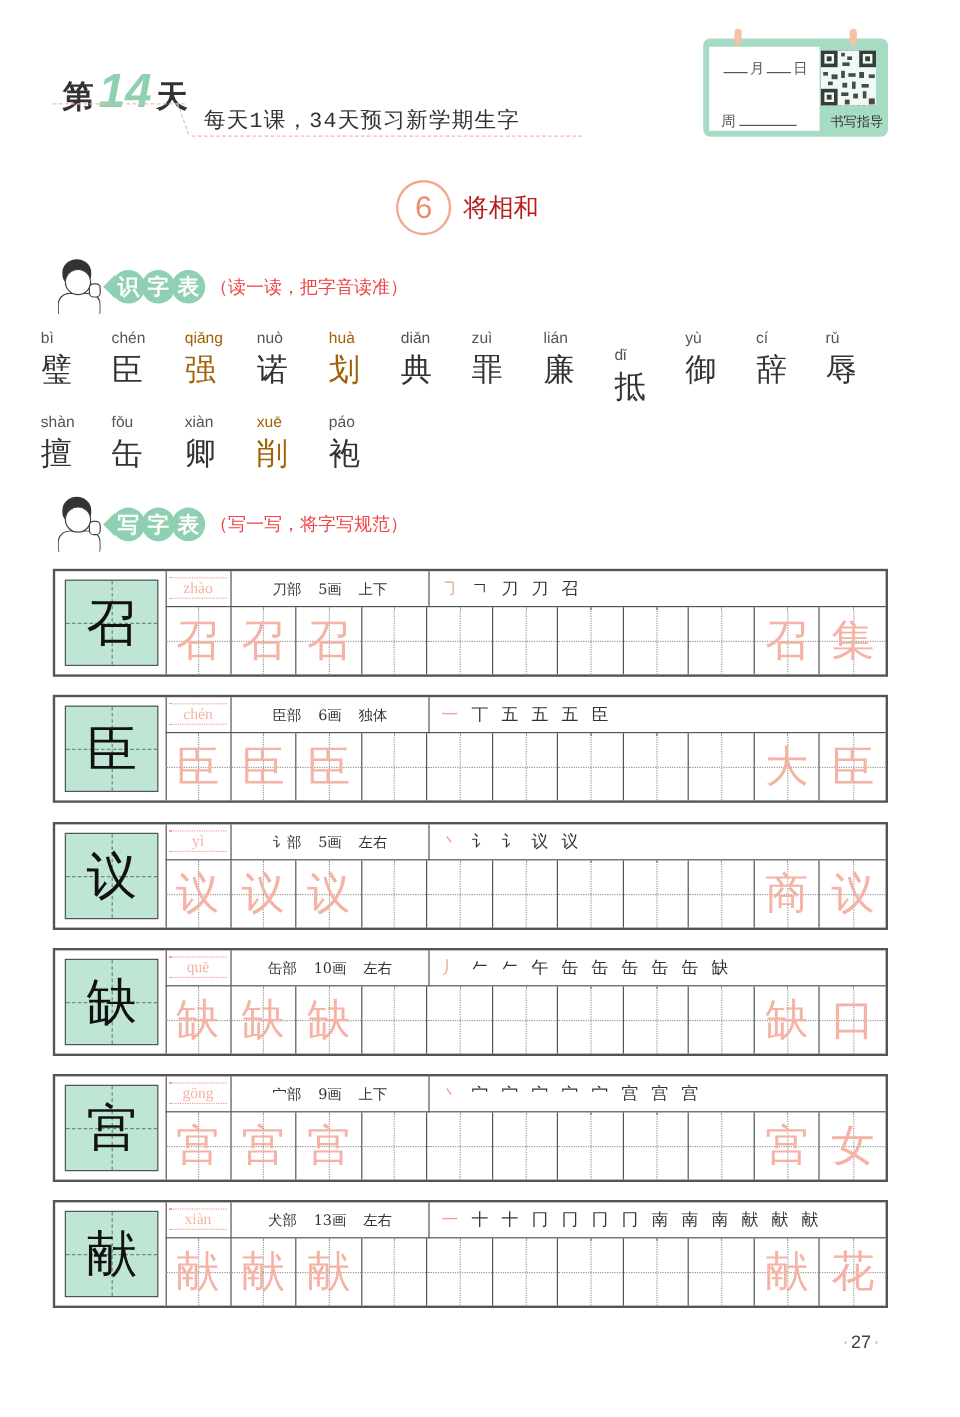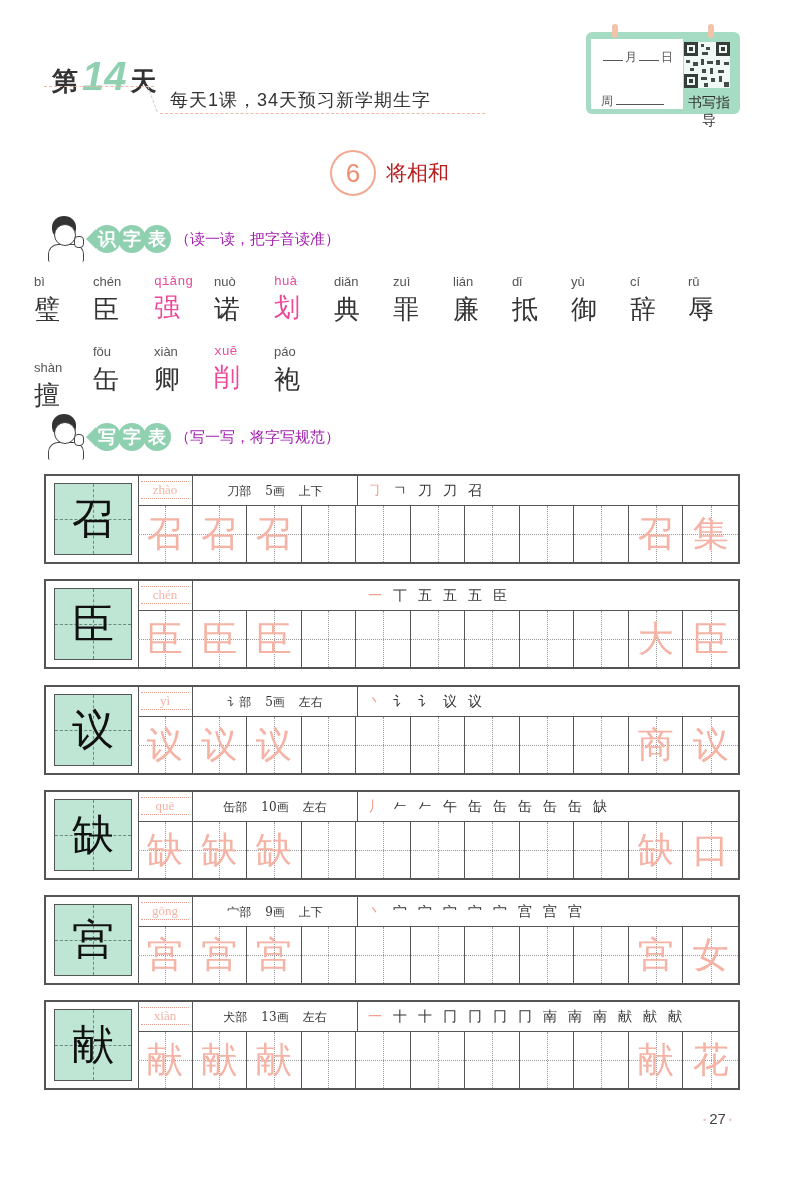--- a/index.html
+++ b/index.html
@@ -6,57 +6,57 @@
   html, body { width: 800px; height: 1181px; background: #ffffff; overflow: hidden; }
   body { position: relative; font-family: "DejaVu Sans", "Liberation Sans", sans-serif; color: #222; }
 
   
   .day-title { position: absolute; left: 52px; top: 54px; display: flex; align-items: baseline; }
   .day-title .pre, .day-title .post { font-size: 26px; color: #333; font-weight: bold; }
   .day-title .num { font-size: 40px; color: #8fd0b0; font-style: italic; font-weight: bold; margin: 0 4px; font-family: "Liberation Sans", sans-serif; }
   .dash-left { position: absolute; left: 44px; top: 86px; width: 110px; border-top: 1px dashed #f0b9a6; }
   .dash-slant { position: absolute; left: 152px; top: 86px; width: 2px; height: 26px; border-left: 1px dashed #c9c9c9; transform: skewX(20deg); }
   .dash-right { position: absolute; left: 160px; top: 113px; width: 325px; border-top: 1px dashed #f0b9a6; }
-  .motto { position: absolute; left: 170px; top: 88px; font-size: 18px; color: #333; font-family: Liberation Sans, sans-serif; letter-spacing: 1px; }
+  .motto { position: absolute; left: 170px; top: 88px; font-size: 18px; color: #333; font-family: Liberation Mono, monospace; letter-spacing: 1px; }
 
   
   .date-card { position: absolute; left: 586px; top: 32px; width: 154px; height: 82px; background: #a6dcc3; border-radius: 6px; }
   .date-card .ring { position: absolute; top: -8px; width: 6px; height: 14px; background: #f3c2a8; border-radius: 3px; }
   .date-card .inner { position: absolute; left: 5px; top: 7px; width: 92px; height: 70px; background: #fff; }
   .date-card .md { position: absolute; left: 10px; top: 10px; font-size: 12px; color: #555; white-space: nowrap; }
   .date-card .md .ln { display: inline-block; width: 20px; border-bottom: 1px solid #555; margin: 0 2px; }
   .date-card .wk { position: absolute; left: 10px; top: 54px; font-size: 12px; color: #555; }
   .date-card .wk .ln { display: inline-block; width: 48px; border-bottom: 1px solid #555; margin-left: 3px; }
   .date-card .qr { position: absolute; left: 98px; top: 10px; width: 46px; height: 46px; background:
       repeating-linear-gradient(90deg, #333 0 3px, #fff 3px 5px),
       #333; opacity: .85;
       background-blend-mode: multiply; }
-  .date-card .guide { position: absolute; left: 96px; top: 62px; width: 54px; font-size: 14px; color: #333; text-align: center; }
+  .date-card .guide { position: absolute; left: 96px; top: 62px; width: 54px; font-size: 11px; color: #333; text-align: right; }
 
   
   .lesson { position: absolute; left: 330px; top: 150px; display: flex; align-items: center; }
   .lesson .circle { width: 46px; height: 46px; border: 2px solid #f3a890; border-radius: 50%; color: #f08c6e; font-size: 26px; display: flex; align-items: center; justify-content: center; font-family: "Liberation Sans", sans-serif; }
   .lesson .title { font-size: 21px; color: #b91c1c; margin-left: 10px; }
 
   
   .section-head { position: absolute; left: 44px; display: flex; align-items: center; }
   .boy { width: 44px; height: 50px; position: relative; }
   .boy .hair { position: absolute; left: 8px; top: 2px; width: 24px; height: 22px; background: #333; border-radius: 50% 50% 40% 40%; }
   .boy .face { position: absolute; left: 10px; top: 10px; width: 22px; height: 22px; border: 1px solid #444; border-radius: 50%; background: #fff; }
   .boy .body { position: absolute; left: 4px; top: 30px; width: 36px; height: 18px; border: 1px solid #444; border-radius: 10px 10px 2px 2px; border-bottom: none; }
   .boy .hand { position: absolute; left: 30px; top: 22px; width: 10px; height: 12px; border: 1px solid #444; border-radius: 4px; background: #fff; }
   .badge-tip { width: 0; height: 0; border-top: 10px solid transparent; border-bottom: 10px solid transparent; border-right: 10px solid #8fd0b0; margin-left: -2px; }
   .badge { width: 28px; height: 28px; border-radius: 50%; background: #8fd0b0; color: #fff; font-size: 18px; font-weight: bold; display: flex; align-items: center; justify-content: center; margin-left: -3px; }
-  .section-head .note { font-size: 15px; color: #a21caf; margin-left: 4px; font-family: "DejaVu Serif", serif; }
+  .section-head .note { font-size: 15px; color: #ef4444; margin-left: 4px; font-family: "DejaVu Serif", serif; }
 
   
   .read-item { position: absolute; width: 56px; }
   .read-item .py { font-size: 13px; color: #555; height: 18px; font-family: "Liberation Sans", sans-serif; }
   .read-item .hz { font-size: 26px; color: #333; font-family: "DejaVu Serif", serif; line-height: 34px; }
-  .read-item.red .py, .read-item.red .hz { color: #ec4899; font-family: Liberation Mono, monospace; }
+  .read-item.red .py, .read-item.red .hz { color: #a16207; }
 
   
   .wrow { position: absolute; left: 44px; width: 696px; height: 90px; border: 2px solid #555; }
   .wrow .model { position: absolute; left: 8px; top: 7px; width: 78px; height: 72px; background: #bfe6d4; border: 1px solid #555; }
   .wrow .model .gh, .wrow .model .gv { position: absolute; border-color: #6a8a7a; border-style: dashed; }
   .wrow .model .gh { left: 0; right: 0; top: 50%; border-top-width: 1px; border-bottom: none; border-left:none; border-right:none; }
   .wrow .model .gv { top: 0; bottom: 0; left: 50%; border-left-width: 1px; border-top:none; border-bottom:none; border-right:none; }
   .wrow .model .hz { position: absolute; inset: 0; display: flex; align-items: center; justify-content: center; font-size: 42px; color: #111; font-family: "DejaVu Serif", serif; }
   .wrow .divider { position: absolute; left: 92px; top: 0; bottom: 0; border-left: 1px solid #555; }
   .wrow .top { position: absolute; left: 92px; right: 0; top: 0; height: 30px; border-bottom: 1px solid #555; }
@@ -177,38 +177,38 @@
     <div class="hz">典</div>
   </div>
 <div class="read-item" style="left:393px;top:274px">
     <div class="py">zuì</div>
     <div class="hz">罪</div>
   </div>
 <div class="read-item" style="left:453px;top:274px">
     <div class="py">lián</div>
     <div class="hz">廉</div>
   </div>
-<div class="read-item" style="left:512px;top:274px">
+<div class="read-item" style="left:512px;top:288px">
     <div class="py">dǐ</div>
     <div class="hz">抵</div>
   </div>
 <div class="read-item" style="left:571px;top:274px">
     <div class="py">yù</div>
     <div class="hz">御</div>
   </div>
 <div class="read-item" style="left:630px;top:274px">
     <div class="py">cí</div>
     <div class="hz">辞</div>
   </div>
 <div class="read-item" style="left:688px;top:274px">
     <div class="py">rǔ</div>
     <div class="hz">辱</div>
   </div>
 
-<div class="read-item" style="left:34px;top:360px">
+<div class="read-item" style="left:34px;top:344px">
     <div class="py">shàn</div>
     <div class="hz">擅</div>
   </div>
 <div class="read-item" style="left:93px;top:344px">
     <div class="py">fǒu</div>
     <div class="hz">缶</div>
   </div>
 <div class="read-item" style="left:154px;top:344px">
     <div class="py">xiàn</div>
     <div class="hz">卿</div>
@@ -316,20 +316,25 @@
     <div class="wrow" style="top: 579px;">
       <div class="model">
         <div class="gh"></div>
         <div class="gv"></div>
         <div class="hz">臣</div>
       </div>
       <div class="divider"></div>
       <div class="top">
         <div class="py-cell">
           <div class="py">chén</div>
+        </div>
+        <div class="info-cell">
+          <span>臣部</span>
+          <span>6画</span>
+          <span>独体</span>
         </div>
         <div class="strokes">
           <span>一</span>
           <span>丅</span>
           <span>五</span>
           <span>五</span>
           <span>五</span>
           <span>臣</span>
         </div>
       </div>

